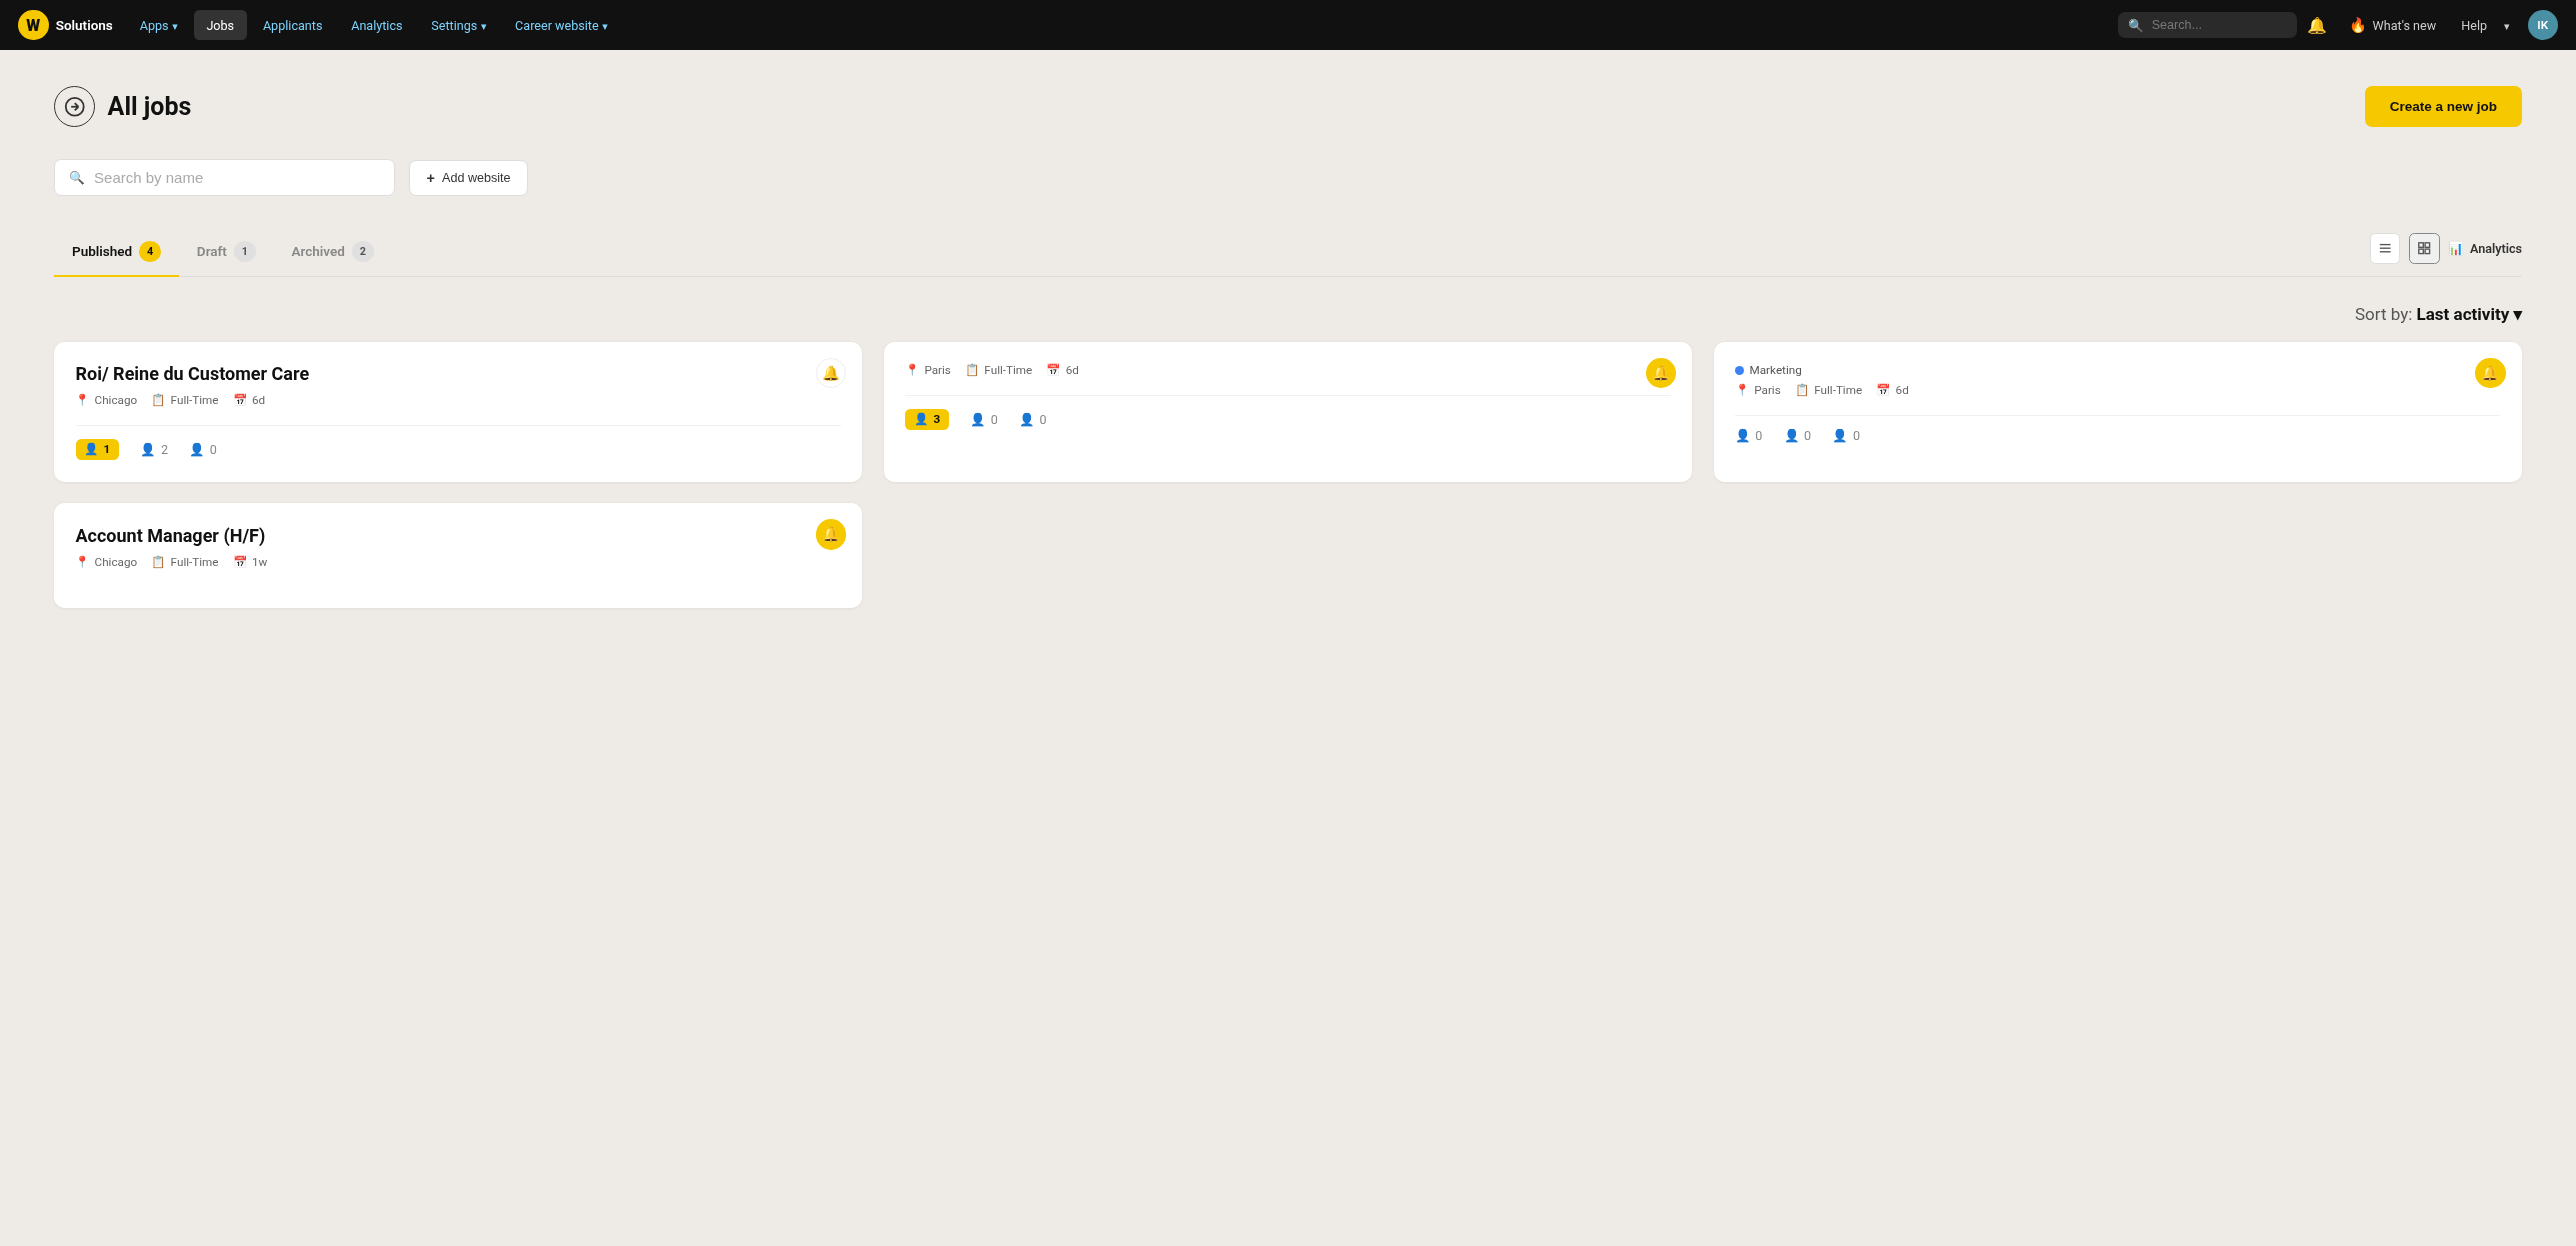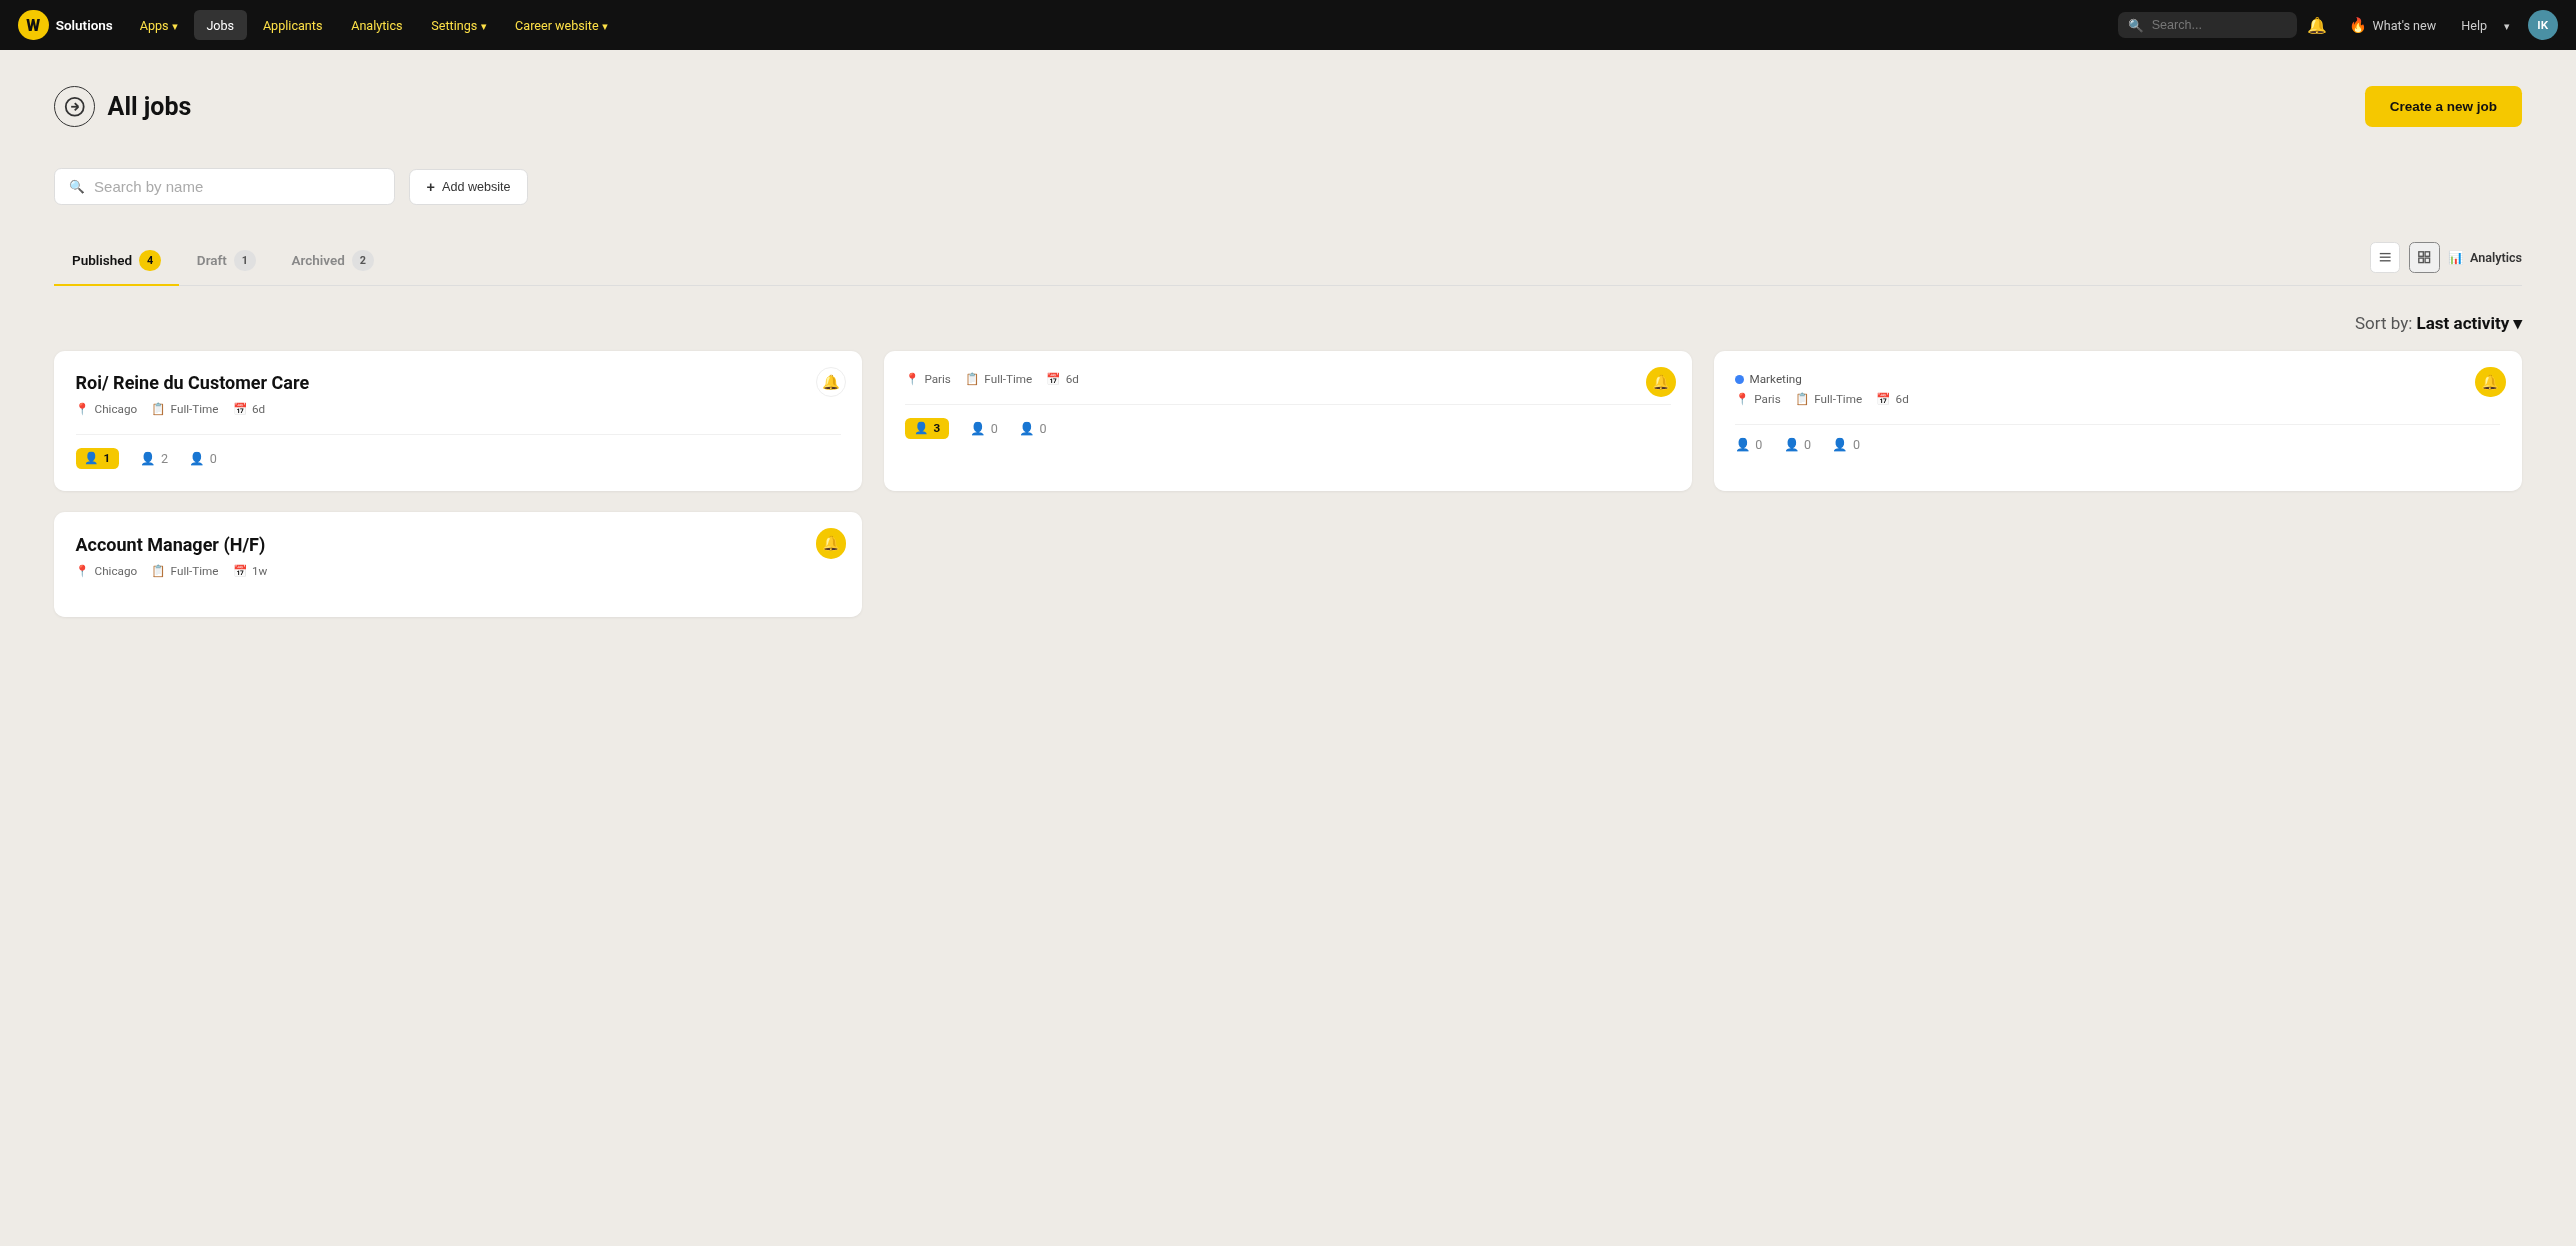--- a/index.html
+++ b/index.html
@@ -38,21 +38,21 @@
     }
     .nav-logo-text {
       font-size: 13.5px;
       font-weight: 600;
       color: #fff;
     }
     .nav-item {
       padding: 7.2px 12.6px;
       border-radius: 5.4px;
       font-size: 12.6px;
-      color: #fde047;
+      color: #7dd3fc;
       cursor: pointer;
       display: flex;
       align-items: center;
       gap: 3.6px;
       white-space: nowrap;
     }
     .nav-item.active { background: #333; color: #fff; }
     .nav-spacer { flex: 1; }
     .nav-search {
       display: flex;
@@ -114,21 +114,21 @@
 
     
     .main {
       padding: 36px 54px;
     }
 
     .page-header {
       display: flex;
       align-items: center;
       justify-content: space-between;
-      margin-bottom: 41px;
+      margin-bottom: 32px;
     }
     .page-title-wrap {
       display: flex;
       align-items: center;
       gap: 12.6px;
     }
     .page-icon {
       width: 41px;
       height: 41px;
       border-radius: 50%;

